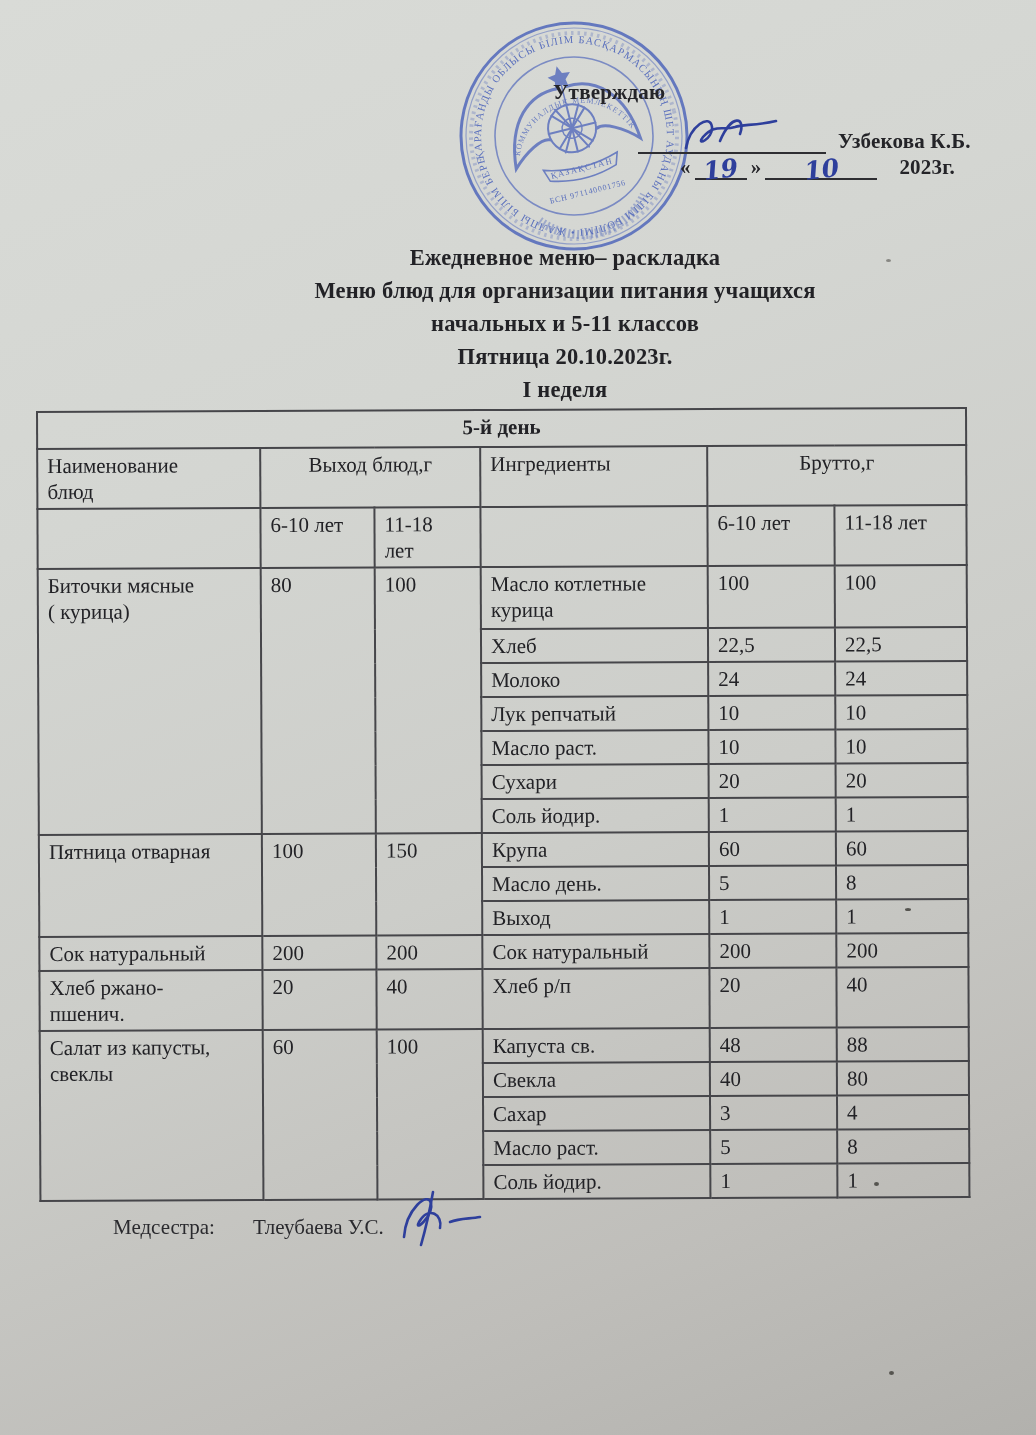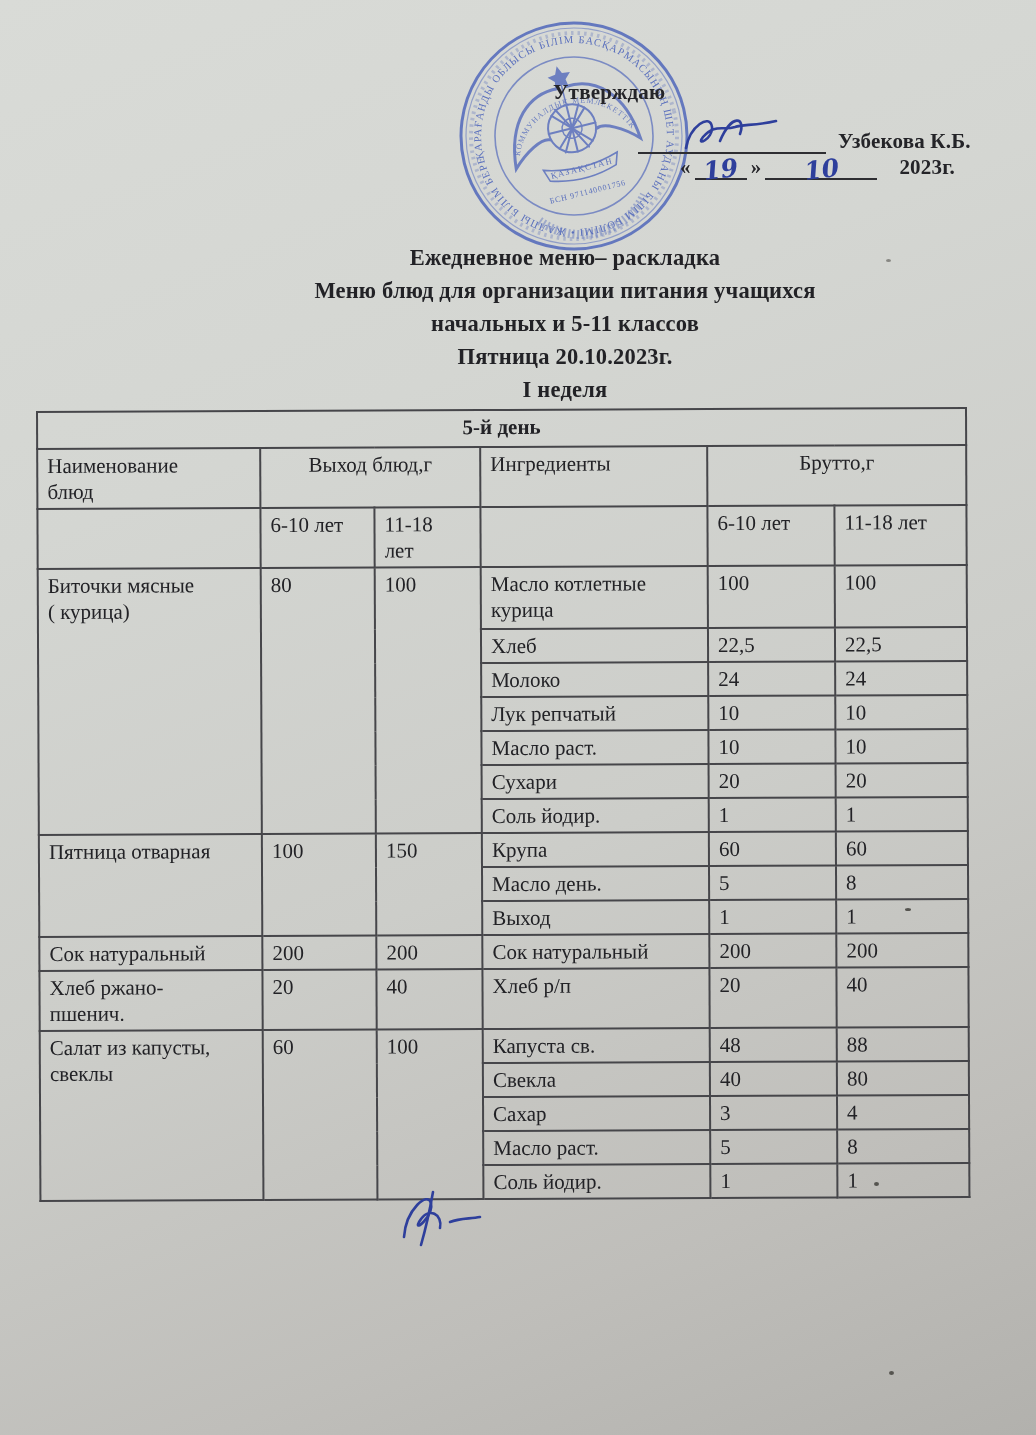--- a/index.html
+++ b/index.html
@@ -250,20 +250,24 @@
           </tr>
     <tr style="height:29px">
             <td>Соль йодир.</td>
             <td>1</td>
             <td>1</td>
           </tr>
   </tbody>
       </table>
   </div>
 
+  <div class="abs footer">
+    <span>Медсестра:</span>
+    <span>Тлеубаева У.С.</span>
+  </div>
   <svg class="abs" style="left:388px;top:1185px;" width="110" height="70" viewBox="0 0 110 70">
     <g fill="none" stroke="#2e3f9c" stroke-width="2.6" stroke-linecap="round">
       <path d="M16,52 C18,24 40,6 43,18 C46,31 25,48 31,37 C41,20 55,30 52,43"></path>
       <path d="M45,7 C42,24 37,46 33,60"></path>
       <path d="M62,37 C72,33 82,34 92,32"></path>
     </g>
   </svg>
 
   <div class="speck" style="left:874px;top:1182px;width:5px;height:4px;"></div>
   <div class="speck" style="left:889px;top:1371px;width:5px;height:4px;"></div>

